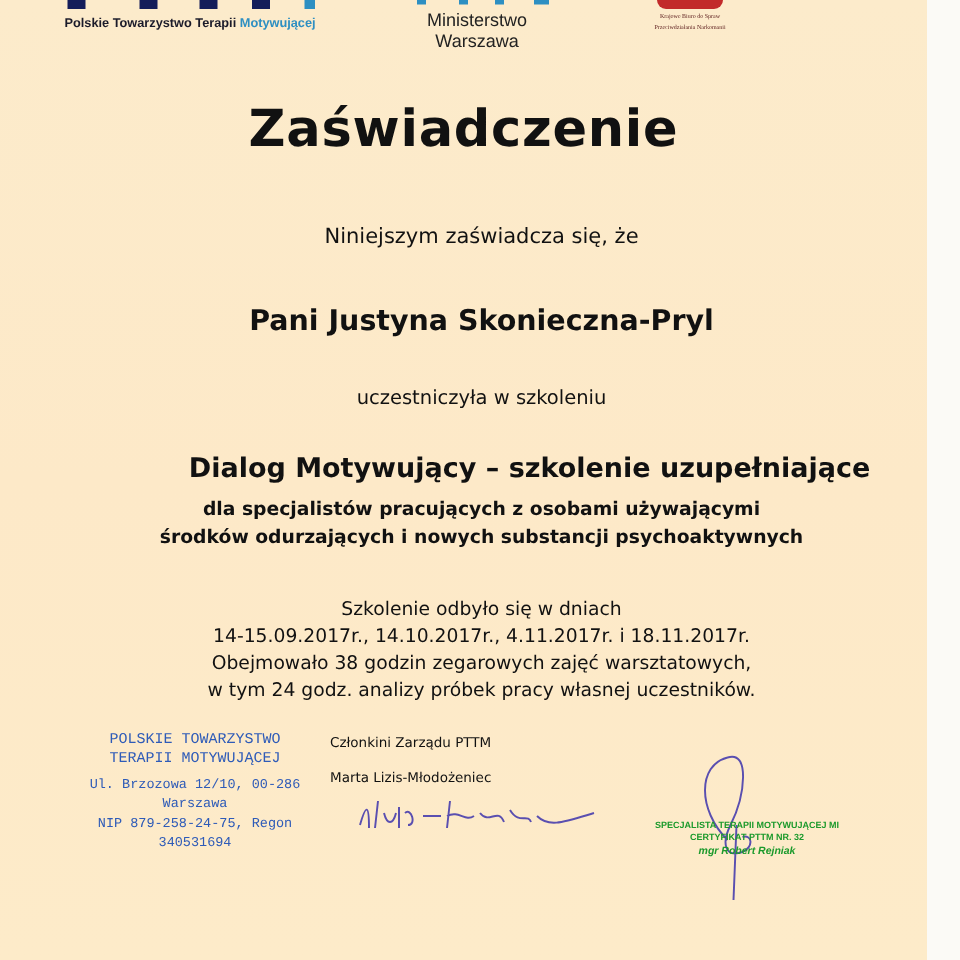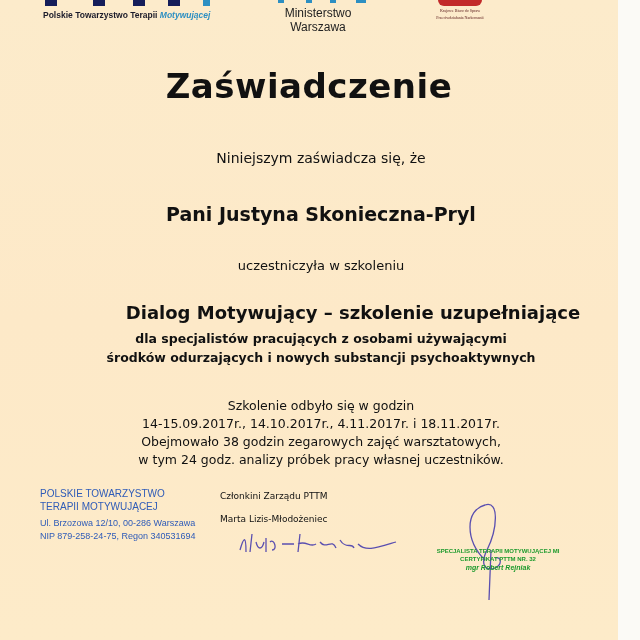--- a/index.html
+++ b/index.html
@@ -17,21 +17,21 @@
       position: absolute; left: 618px; top: 0; width: 22px; height: 640px;
       background: #fbfaf6;
     }
     .logo-pttm { position: absolute; left: 43px; top: 0; width: 170px; height: 24px; }
     .logo-pttm .bars { position: absolute; top: 0; left: 0; height: 6px; width: 170px; }
     .logo-pttm .bar { position: absolute; top: 0; width: 12px; height: 6px; background: #141d5a; }
     .logo-pttm .text {
       position: absolute; top: 10px; left: 0; font-size: 8.5px; font-weight: bold;
       color: #1b1b2a; white-space: nowrap; font-family: "Liberation Sans", sans-serif;
     }
-    .logo-pttm .text .accent { color: #2d8fc2; font-style: italic; }
+    .logo-pttm .text .accent { color: #2d8fc2; }
     .logo-mz { position: absolute; left: 258px; top: 0; width: 120px; height: 24px; text-align: center; }
     .logo-mz .marks { height: 5px; position: relative; }
     .logo-mz .mark { position: absolute; top: 0; width: 6px; height: 3px; background: #2d8fc2; }
     .logo-mz .text {
       font-family: "Liberation Sans", sans-serif; font-size: 12px; color: #222;
       position: absolute; top: 6px; left: 0; width: 120px; text-align: center;
     }
     .logo-kbpn { position: absolute; left: 430px; top: 0; width: 60px; height: 24px; text-align: center; }
     .logo-kbpn .shape { width: 44px; height: 6px; margin: 0 auto; background: #c22a2a; border-radius: 0 0 6px 6px; }
     .logo-kbpn .text { font-family: "Liberation Serif", serif; font-size: 4px; color: #5a1a1a; line-height: 5px; margin-top: 2px; }
@@ -46,22 +46,22 @@
     .participated { top: 258px; font-size: 13px; }
     .course { top: 302px; font-size: 18px; font-weight: bold; padding-left: 32px; }
     .course-sub1 { top: 331px; font-size: 12.5px; font-weight: bold; }
     .course-sub2 { top: 350px; font-size: 12.5px; font-weight: bold; }
     .d1 { top: 398px; font-size: 12.5px; }
     .d2 { top: 416px; font-size: 12.5px; }
     .d3 { top: 434px; font-size: 12.5px; }
     .d4 { top: 452px; font-size: 12.5px; }
 
     .stamp-org {
-      position: absolute; left: 40px; top: 487px; width: 180px; text-align: left;
-      color: #2e5bb8; font-family: Liberation Sans, sans-serif;
+      position: absolute; left: 40px; top: 487px; width: 180px; text-align: center;
+      color: #2e5bb8; font-family: Liberation Mono, monospace;
     }
     .stamp-org .l1, .stamp-org .l2 { font-size: 10px; line-height: 13px; }
     .stamp-org .l3, .stamp-org .l4 { font-size: 9px; line-height: 13px; }
     .stamp-org .l3 { margin-top: 4px; }
 
     .board { position: absolute; left: 220px; top: 490px; width: 200px; text-align: left; }
     .board .role { font-size: 9px; line-height: 12px; }
     .board .person { font-size: 9px; line-height: 12px; margin-top: 11px; }
     .sig1 { position: absolute; left: 236px; top: 528px; }
 
@@ -107,21 +107,21 @@
   <div class="text">Przeciwdziałania Narkomanii</div>
 </div>
 
 <div class="title">Zaświadczenie</div>
 <div class="line intro">Niniejszym zaświadcza się, że</div>
 <div class="line name">Pani Justyna Skonieczna-Pryl</div>
 <div class="line participated">uczestniczyła w szkoleniu</div>
 <div class="line course">Dialog Motywujący – szkolenie uzupełniające</div>
 <div class="line course-sub1">dla specjalistów pracujących z osobami używającymi</div>
 <div class="line course-sub2">środków odurzających i nowych substancji psychoaktywnych</div>
-<div class="line d1">Szkolenie odbyło się w godzin</div>
+<div class="line d1">Szkolenie odbyło się w dniach</div>
 <div class="line d2">14-15.09.2017r., 14.10.2017r., 4.11.2017r. i 18.11.2017r.</div>
 <div class="line d3">Obejmowało 38 godzin zegarowych zajęć warsztatowych,</div>
 <div class="line d4">w tym 24 godz. analizy próbek pracy własnej uczestników.</div>
 
 <div class="stamp-org">
   <div class="l1">POLSKIE TOWARZYSTWO</div>
   <div class="l2">TERAPII MOTYWUJĄCEJ</div>
   <div class="l3">Ul. Brzozowa 12/10, 00-286 Warszawa</div>
   <div class="l4">NIP 879-258-24-75, Regon 340531694</div>
 </div>

